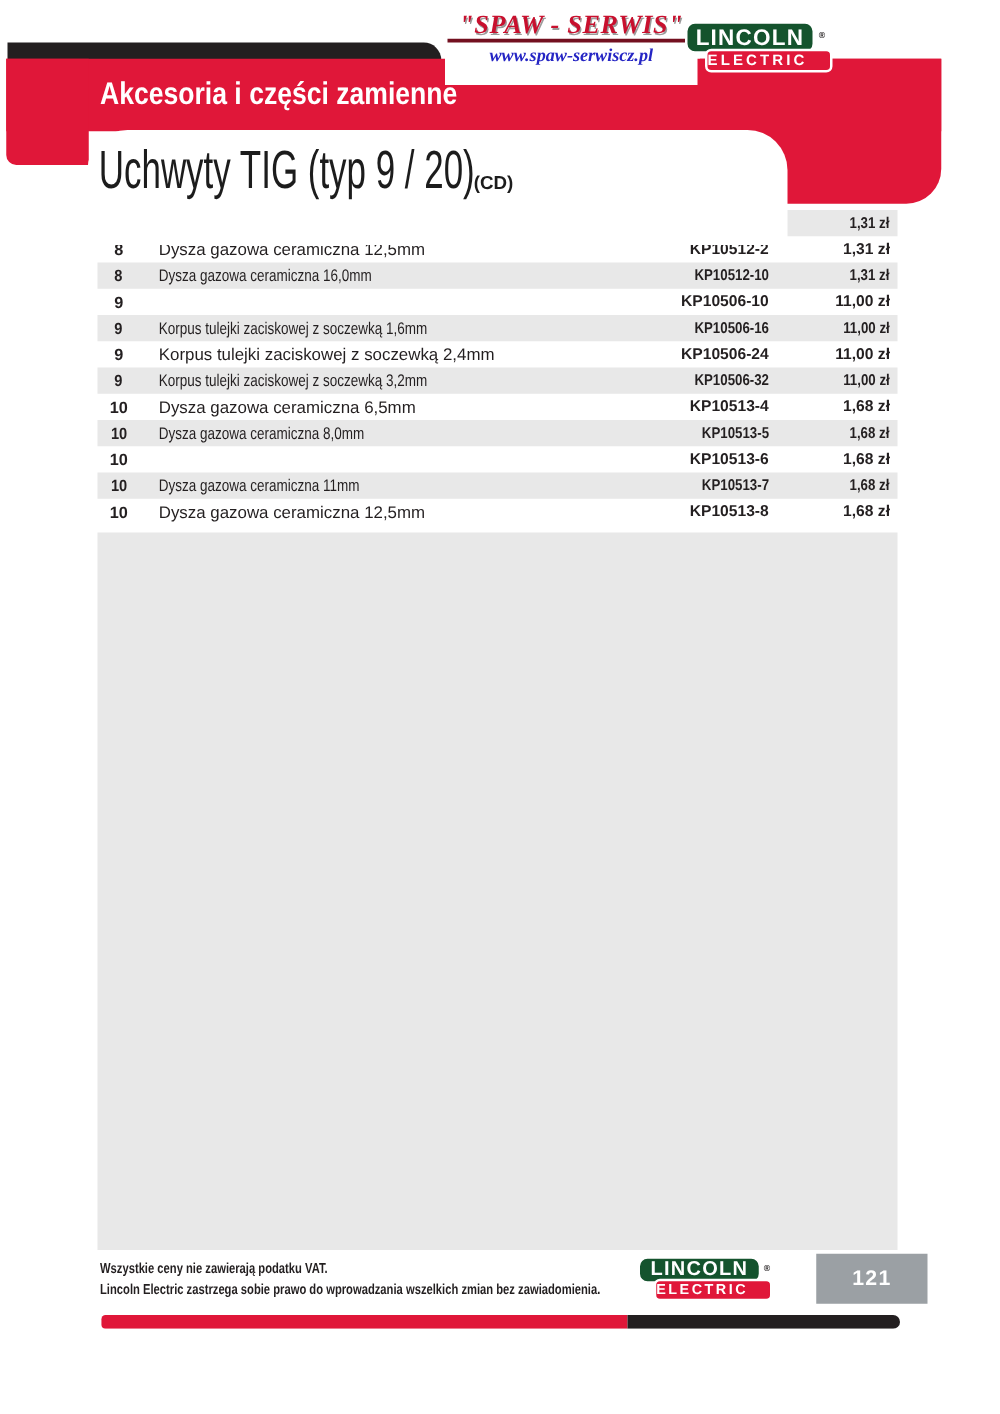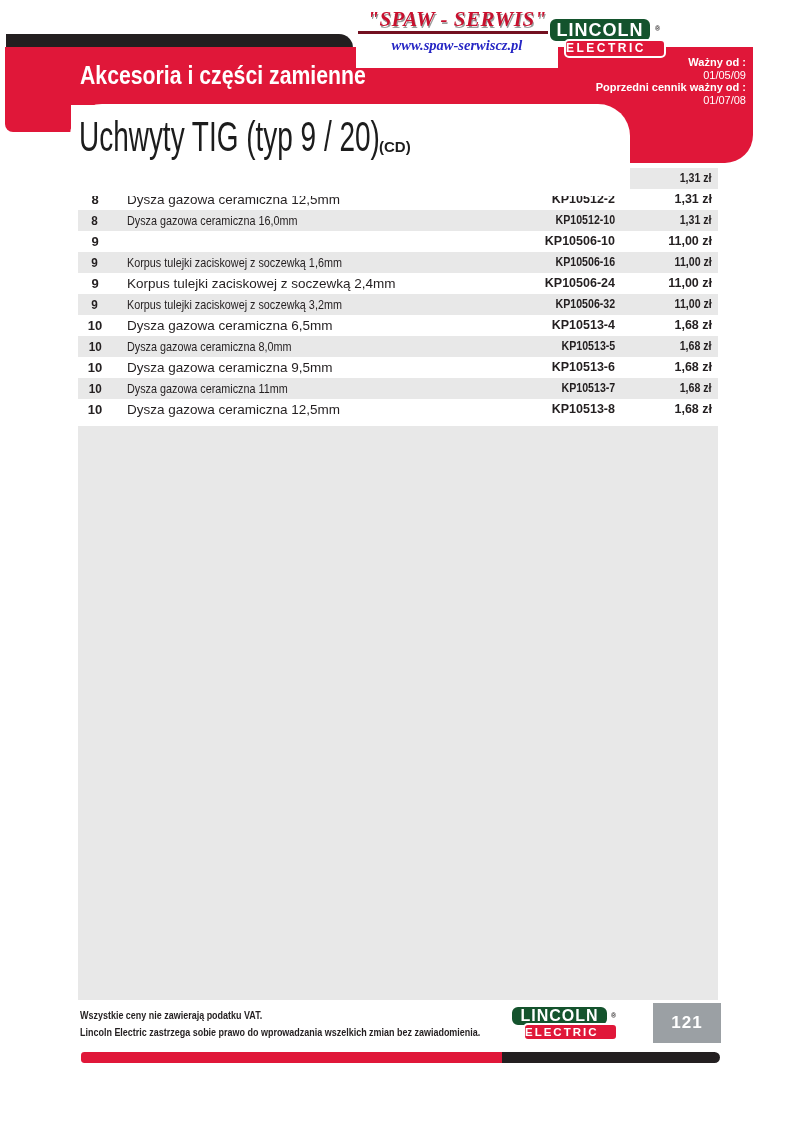--- a/index.html
+++ b/index.html
@@ -68,46 +68,40 @@
   .row.condensed .cell-num .cin{transform:scaleX(0.9);transform-origin:center;}
   #gray-filler{position:absolute;left:78px;top:426px;width:640px;height:574px;background:#e8e8e8;z-index:1;}
   
   .foot-note{
     position:absolute;left:80px;z-index:2;font-size:11.5px;font-weight:bold;color:#231f20;
     transform:scaleX(0.78);transform-origin:left center;white-space:nowrap;
   }
   #foot-note1{top:1009px;}
   #foot-note2{top:1026px;}
   #page-num-box{
-    position:absolute;left:653px;top:1003px;width:68px;height:40px;background:#9ba0a4;z-index:2;
+    position:absolute;left:653px;top:1003px;width:89px;height:40px;background:#9ba0a4;z-index:2;
     color:#ffffff;font-weight:bold;font-size:17px;line-height:40px;text-align:center;letter-spacing:1px;
   }
   #bottom-bar{position:absolute;left:81px;top:1052px;width:639px;height:11px;border-radius:5px 8px 8px 5px;overflow:hidden;z-index:2;}
   #bottom-bar .bb-red{position:absolute;left:0;top:0;width:421px;height:11px;background:#e01739;}
   #bottom-bar .bb-black{position:absolute;left:421px;top:0;width:218px;height:11px;background:#231f20;}
 </style>
 </head>
 <body>
 
 <div id="page">
 
   <div id="topbar"></div>
   <div id="red-main"></div>
   <div id="red-left"></div>
   <div id="red-right"></div>
   <div id="title-panel"></div>
 
   <div id="band-title">Akcesoria i części zamienne</div>
 
-  <div id="validity">
-    <div class="vbold">Ważny od :</div>
-    <div>01/05/09</div>
-    <div class="vbold">Poprzedni cennik ważny od :</div>
-    <div>01/07/08</div>
-  </div>
 
   <div id="spaw-plate"></div>
   <div id="spaw">
     <div id="spaw-name">"SPAW - SERWIS"</div>
     <div id="spaw-underline"></div>
     <div id="spaw-url">www.spaw-serwiscz.pl</div>
   </div>
 
   <div id="le-top-black" class="le-black">LINCOLN</div>
   <div id="le-top-red" class="le-red">ELECTRIC</div>
@@ -174,21 +168,20 @@
 
   <div class="row shaded condensed">
     <span class="cell cell-num"><span class="cin">10</span></span>
     <span class="cell cell-desc"><span class="cin">Dysza gazowa ceramiczna 8,0mm</span></span>
     <span class="cell cell-part"><span class="cin">KP10513-5</span></span>
     <span class="cell cell-price"><span class="cin">1,68 zł</span></span>
   </div>
 
   <div class="row">
     <span class="cell cell-num"><span class="cin">10</span></span>
-    <span class="cell cell-desc"><span class="cin">Dysza gazowa ceramiczna 9,5mm</span></span>
     <span class="cell cell-part"><span class="cin">KP10513-6</span></span>
     <span class="cell cell-price"><span class="cin">1,68 zł</span></span>
   </div>
 
   <div class="row shaded condensed">
     <span class="cell cell-num"><span class="cin">10</span></span>
     <span class="cell cell-desc"><span class="cin">Dysza gazowa ceramiczna 11mm</span></span>
     <span class="cell cell-part"><span class="cin">KP10513-7</span></span>
     <span class="cell cell-price"><span class="cin">1,68 zł</span></span>
   </div>

